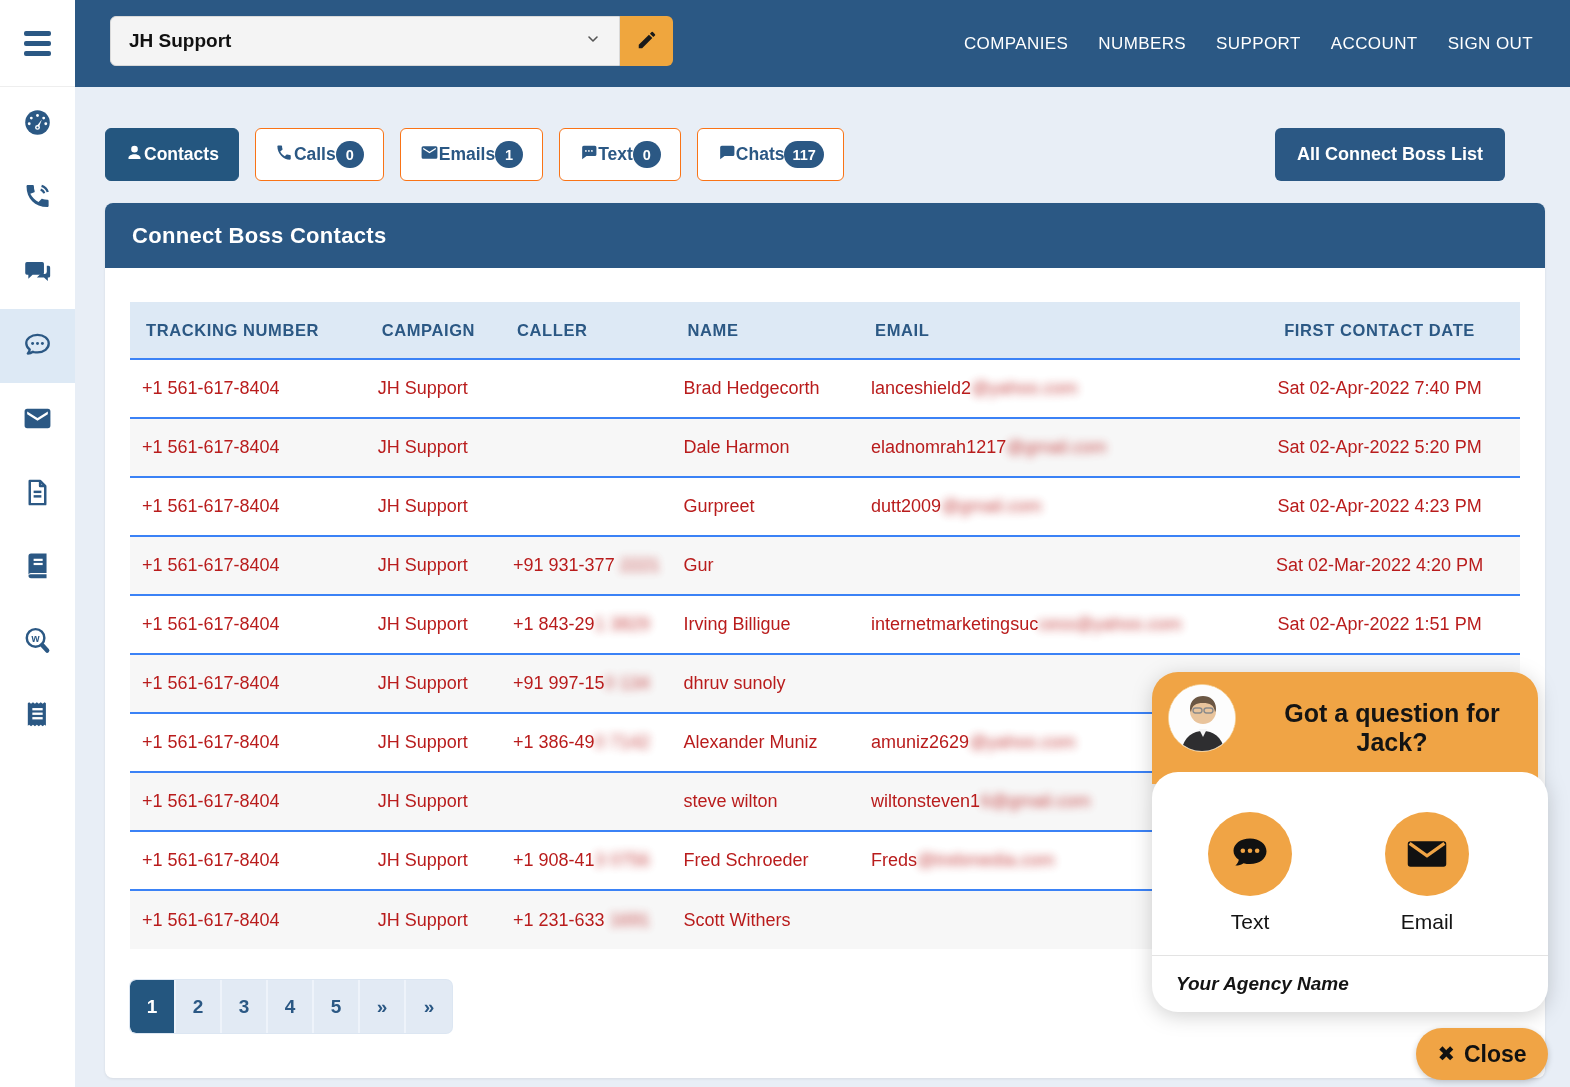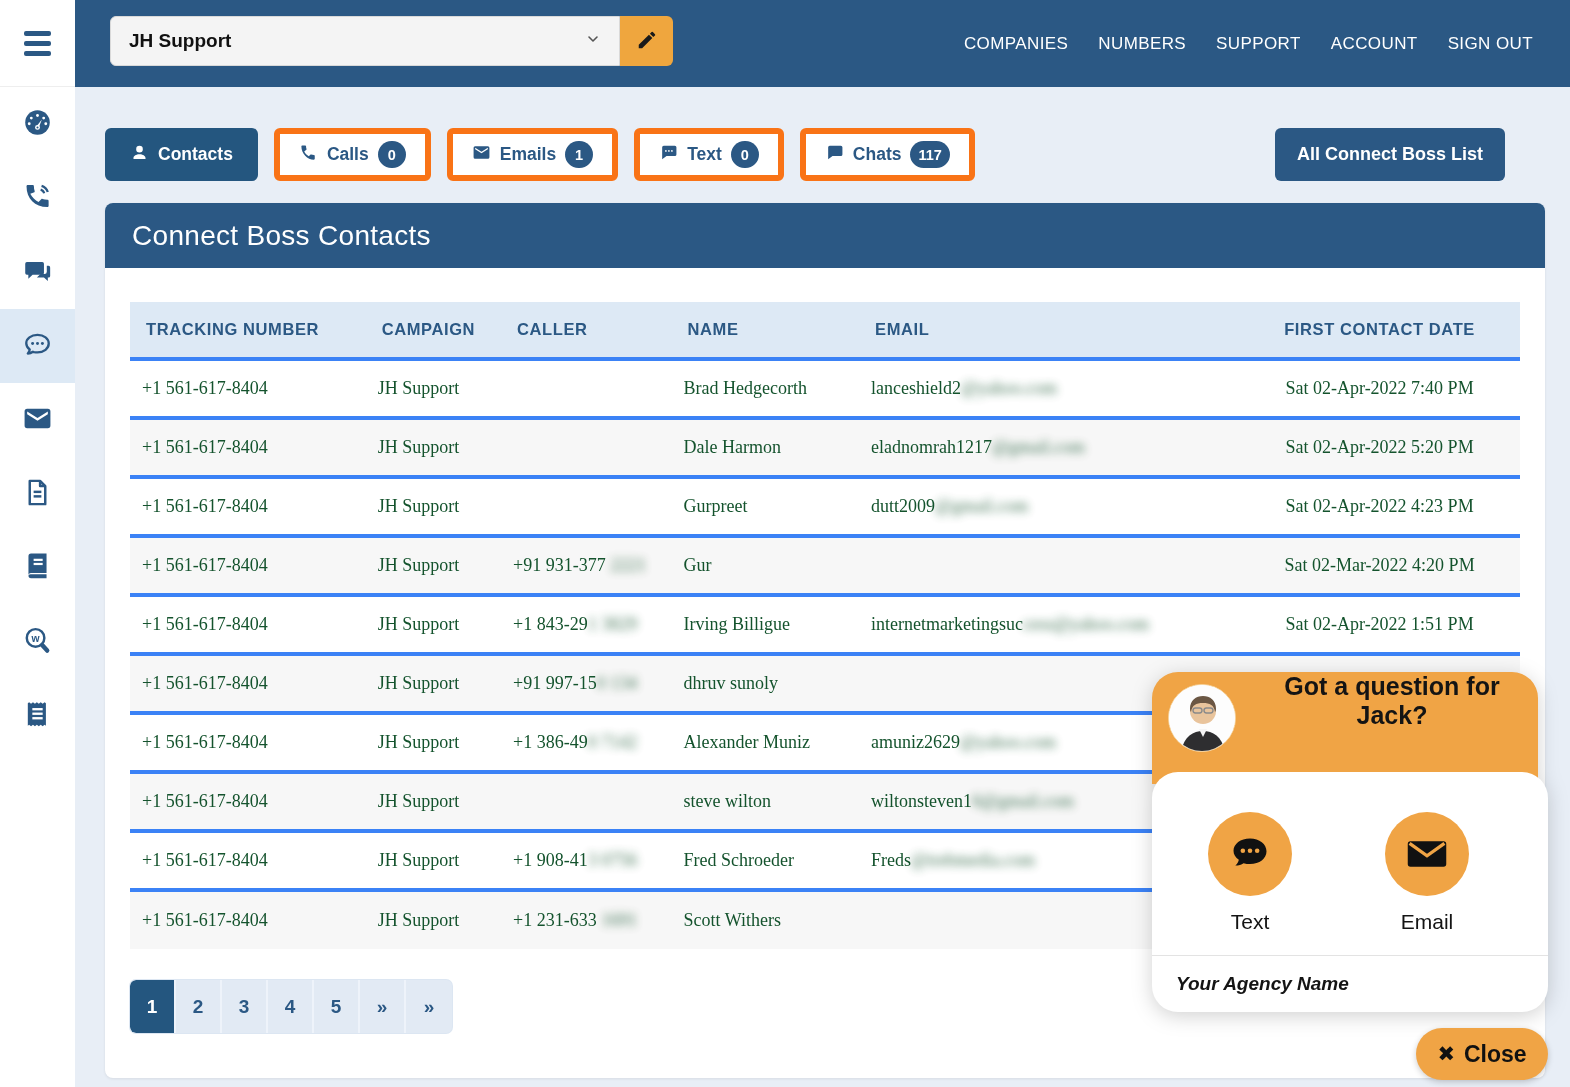--- a/index.html
+++ b/index.html
@@ -24,62 +24,62 @@
   .sidebar{position:absolute;left:0;top:0;width:75px;height:1087px;background:#fff;z-index:5;}
   .hamburger{height:87px;display:flex;flex-direction:column;justify-content:center;align-items:center;
           gap:5px;cursor:pointer;border-bottom:1px solid #eee;}
   .hamburger i{display:block;width:27px;height:5px;background:#2b5884;border-radius:2px;}
   .side-item{height:74px;display:flex;align-items:center;justify-content:center;cursor:pointer;}
   .side-item.active{background:#dde9f5;}
   .side-item svg{width:31px;height:31px;}
 
   
   .tabs{position:absolute;left:105px;top:128px;display:flex;gap:16px;}
-  .tab{display:flex;align-items:center;gap:9px;height:53px;padding:0 19px;background:#fff;
-       border:6px solid #f97316;border-radius:6px;color:#2b5884;font-size:17.5px;font-weight:bold;cursor:pointer;
+  .tab{display:flex;align-items:center;gap:0;height:53px;padding:0 19px;background:#fff;
+       border:1px solid #f97316;border-radius:6px;color:#2b5884;font-size:17.5px;font-weight:bold;cursor:pointer;
        font-family:inherit;}
   .tab svg{width:19px;height:19px;flex:none;}
   .tab.active{background:#24567f;border-color:#24567f;color:#fff;}
   .badge{background:#2b5884;color:#fff;border-radius:999px;min-width:28px;height:27px;
        display:inline-flex;align-items:center;justify-content:center;font-size:14.5px;font-weight:bold;padding:0 8px;}
   .all-list-btn{position:absolute;left:1275px;top:128px;height:53px;padding:0 22px;background:#2b5884;border:none;
        border-radius:6px;color:#fff;font-size:18px;font-weight:bold;cursor:pointer;font-family:inherit;}
 
   
   .card{position:absolute;left:105px;top:203px;width:1440px;height:875px;background:#fff;border-radius:8px;
         box-shadow:0 1px 3px rgba(0,0,0,.08);}
   .card-header{height:65px;background:#2b5884;border-radius:8px 8px 0 0;display:flex;align-items:center;padding:0 27px;}
-  .card-header .title{color:#fff;font-size:28px;font-weight:400;letter-spacing:.3px;text-align:right;}
+  .card-header .title{color:#fff;font-size:22px;font-weight:700;letter-spacing:.3px;text-align:right;}
   .card-body{padding:34px 25px 0 25px;}
   table.contacts{width:100%;border-collapse:collapse;table-layout:fixed;}
   table.contacts col.c-track{width:235px;} table.contacts col.c-camp{width:135px;}
   table.contacts col.c-caller{width:170px;} table.contacts col.c-name{width:187px;}
   table.contacts col.c-email{width:379px;} table.contacts col.c-date{width:280px;}
   table.contacts thead th{background:#dde9f5;color:#2b5884;font-size:16.5px;font-weight:bold;letter-spacing:.6px;
         text-align:left;height:57px;padding:0 0 0 16px;}
   table.contacts thead th.center{text-align:center;padding-left:0;}
-  table.contacts tbody td{height:59px;font-size:18px;color:#14532d;padding:0 0 0 12px;border-top:4px solid #3b82f6;
-        white-space:nowrap;overflow:hidden;font-family:Liberation Serif, serif;}
+  table.contacts tbody td{height:59px;font-size:18px;color:#b91c1c;padding:0 0 0 12px;border-top:2px solid #3b82f6;
+        white-space:nowrap;overflow:hidden;}
   table.contacts tbody tr:nth-child(even){background:#f7f7f7;}
   table.contacts tbody td.date-cell{text-align:center;padding-left:0;}
   .blurred{filter:blur(4px);opacity:.8;}
 
   
   .pagination{display:inline-flex;margin-top:31px;border-radius:6px;overflow:hidden;background:#e2eaf4;
         box-shadow:0 0 0 1px #dce6f2;}
   .page-item{width:46px;height:53px;display:flex;align-items:center;justify-content:center;color:#2b5884;
         font-size:19px;font-weight:bold;border-right:2px solid #eef3fa;cursor:pointer;}
   .page-item:last-child{border-right:none;}
   .page-item.active{background:#24567f;color:#fff;border-radius:6px 0 0 6px;}
 
   
   .chat-widget{position:absolute;left:1152px;top:672px;width:396px;height:340px;z-index:20;
         filter:drop-shadow(0 4px 10px rgba(0,0,0,.18));}
   .cw-header{position:absolute;left:0;top:0;right:10px;height:112px;background:#f0a445;border-radius:26px 26px 0 0;
-        display:flex;align-items:flex-start;}
+        display:flex;align-items:center;}
   .cw-avatar{position:absolute;left:16px;top:12px;width:68px;height:68px;border-radius:50%;background:#fff;
         overflow:hidden;border:1px solid #f6d29a;}
   .cw-title{margin-left:104px;width:272px;text-align:center;font-size:25px;font-weight:600;color:#141414;}
   .cw-body{position:absolute;left:0;top:100px;right:0;bottom:0;background:#fff;border-radius:26px;padding-top:40px;}
   .cw-actions{display:flex;justify-content:flex-start;padding-left:56px;gap:93px;}
   .cw-action{display:flex;flex-direction:column;align-items:center;cursor:pointer;}
   .cw-circle{width:84px;height:84px;border-radius:50%;background:#f0a445;display:flex;align-items:center;justify-content:center;}
   .cw-circle svg{width:44px;height:44px;}
   .cw-action .lbl{margin-top:14px;font-size:21px;color:#141414;}
   .cw-footer{position:absolute;left:0;right:0;bottom:0;height:57px;border-top:1px solid #e3e3e3;

